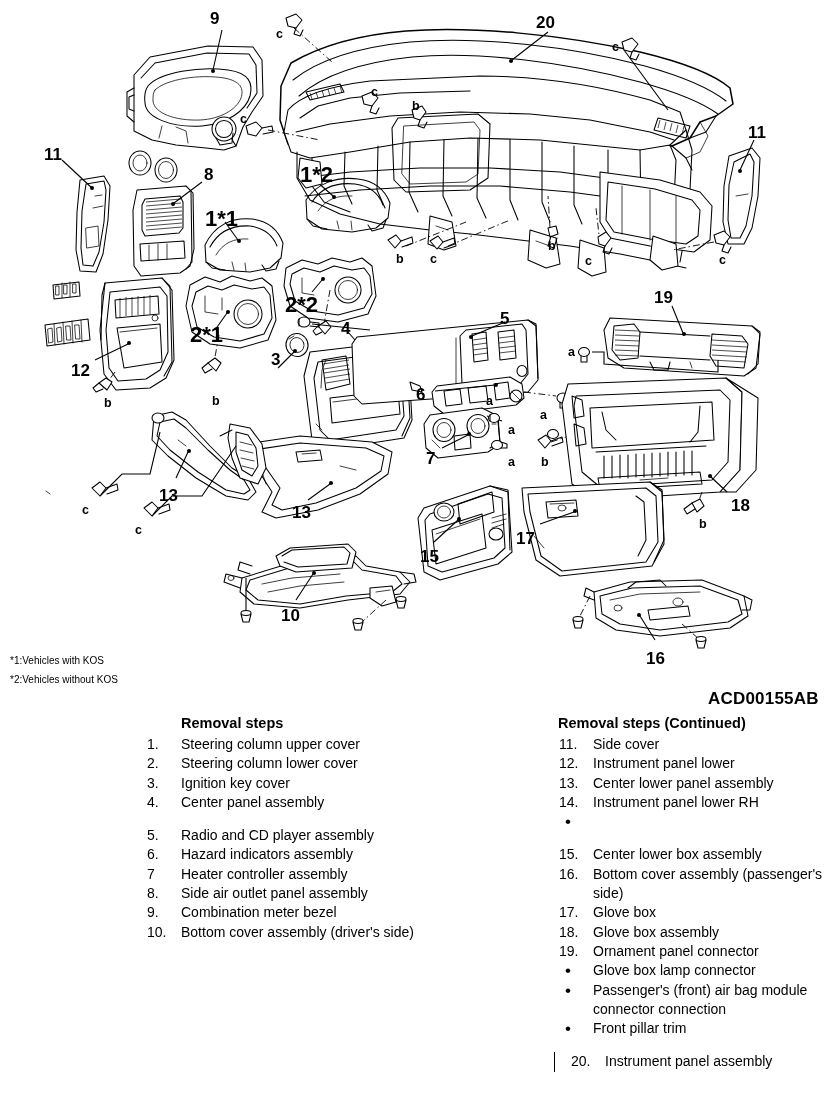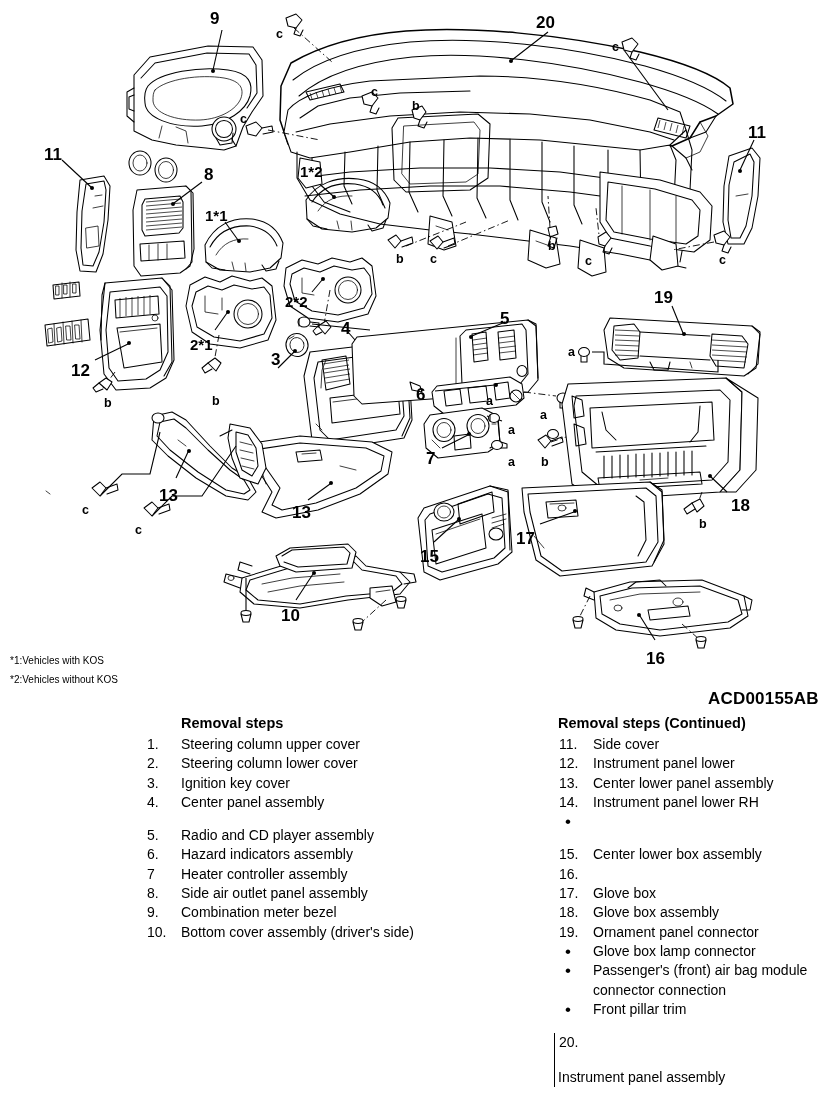--- a/index.html
+++ b/index.html
@@ -38,21 +38,21 @@
 
   
   .callout {
     position: absolute;
     font-family: "Liberation Sans", sans-serif;
     font-weight: bold;
     font-size: 17px;
     line-height: 1;
     white-space: nowrap;
   }
-  .callout.sup { font-size: 15px; }
+  .callout.sup { font-size: 22px; }
   
   .fastener {
     position: absolute;
     font-family: "Liberation Sans", sans-serif;
     font-weight: bold;
     font-size: 12.5px;
     line-height: 1;
   }
 
   
@@ -112,22 +112,21 @@
   }
   .step-num.bullet {
     font-size: 17px;
     line-height: 19.3px;
     padding-left: 7px;
   }
   .step-text { flex: 1 1 auto; }
   .step-row.revmark {
     border-left: 1.6px solid #000;
     margin-left: -4px;
-    padding-left: 3px;
-    flex-direction: column;
+    padding-left: 15px;
   }
 </style>
 </head>
 <body>
 
 <div id="diagram-area">
 
   <svg id="diagram-svg" width="839" height="700" viewBox="0 0 839 700">
 
     <g>
@@ -761,21 +760,21 @@
 
   <div class="callout" style="left:210px; top:10px;">9</div>
   <div class="callout" style="left:536px; top:14px;">20</div>
   <div class="callout" style="left:748px; top:124px;">11</div>
   <div class="callout" style="left:44px; top:146px;">11</div>
   <div class="callout" style="left:204px; top:166px;">8</div>
   <div class="callout sup" style="left:300px; top:164px;">1*2</div>
   <div class="callout sup" style="left:205px; top:208px;">1*1</div>
   <div class="callout sup" style="left:285px; top:294px;">2*2</div>
   <div class="callout" style="left:654px; top:289px;">19</div>
-  <div class="callout sup" style="left:190px; top:337px;">2*1</div>
+  <div class="callout sup" style="left:190px; top:324px;">2*1</div>
   <div class="callout" style="left:71px; top:362px;">12</div>
   <div class="callout" style="left:271px; top:351px;">3</div>
   <div class="callout" style="left:341px; top:320px;">4</div>
   <div class="callout" style="left:500px; top:310px;">5</div>
   <div class="callout" style="left:416px; top:386px;">6</div>
   <div class="callout" style="left:426px; top:450px;">7</div>
   <div class="callout" style="left:159px; top:487px;">13</div>
   <div class="callout" style="left:292px; top:504px;">13</div>
   <div class="callout" style="left:731px; top:497px;">18</div>
   <div class="callout" style="left:420px; top:548px;">15</div>
@@ -880,20 +879,21 @@
       </div>
       <div class="step-row">
         <span class="step-num bullet">•</span>
       </div>
       <div class="step-row gap">
         <span class="step-num">15.</span>
         <span class="step-text">Center lower box assembly</span>
       </div>
       <div class="step-row">
         <span class="step-num">16.</span>
+        <span class="step-text">Bottom cover assembly (passenger's side)</span>
       </div>
       <div class="step-row">
         <span class="step-num">17.</span>
         <span class="step-text">Glove box</span>
       </div>
       <div class="step-row">
         <span class="step-num">18.</span>
         <span class="step-text">Glove box assembly</span>
       </div>
       <div class="step-row">

